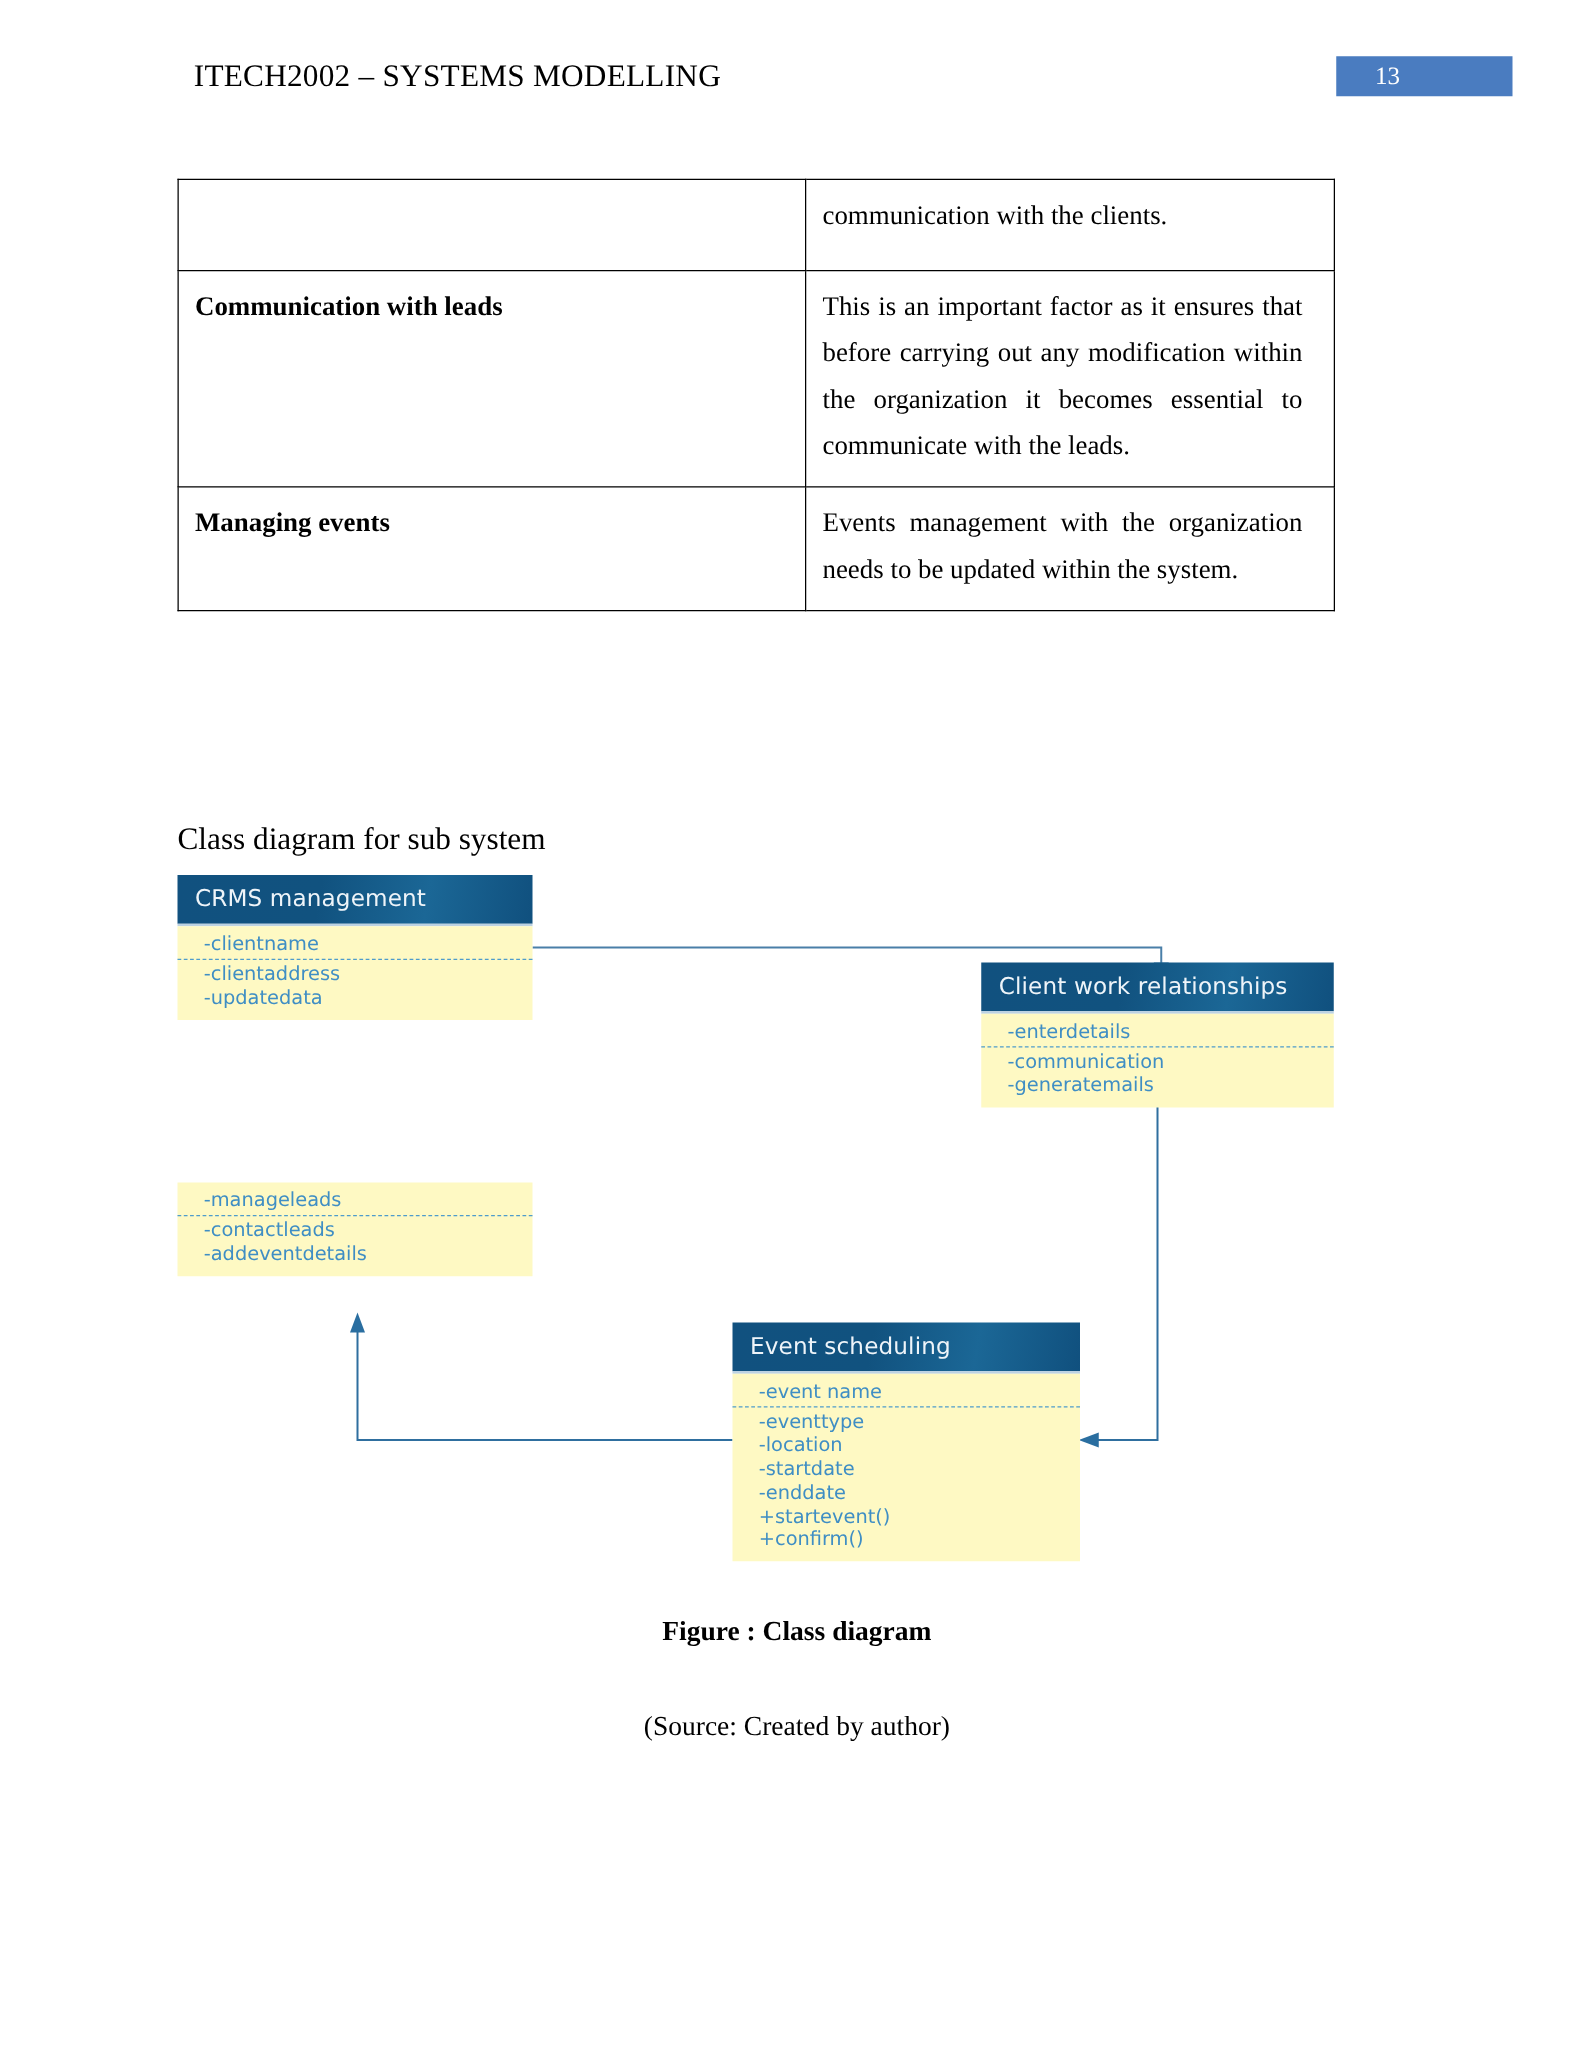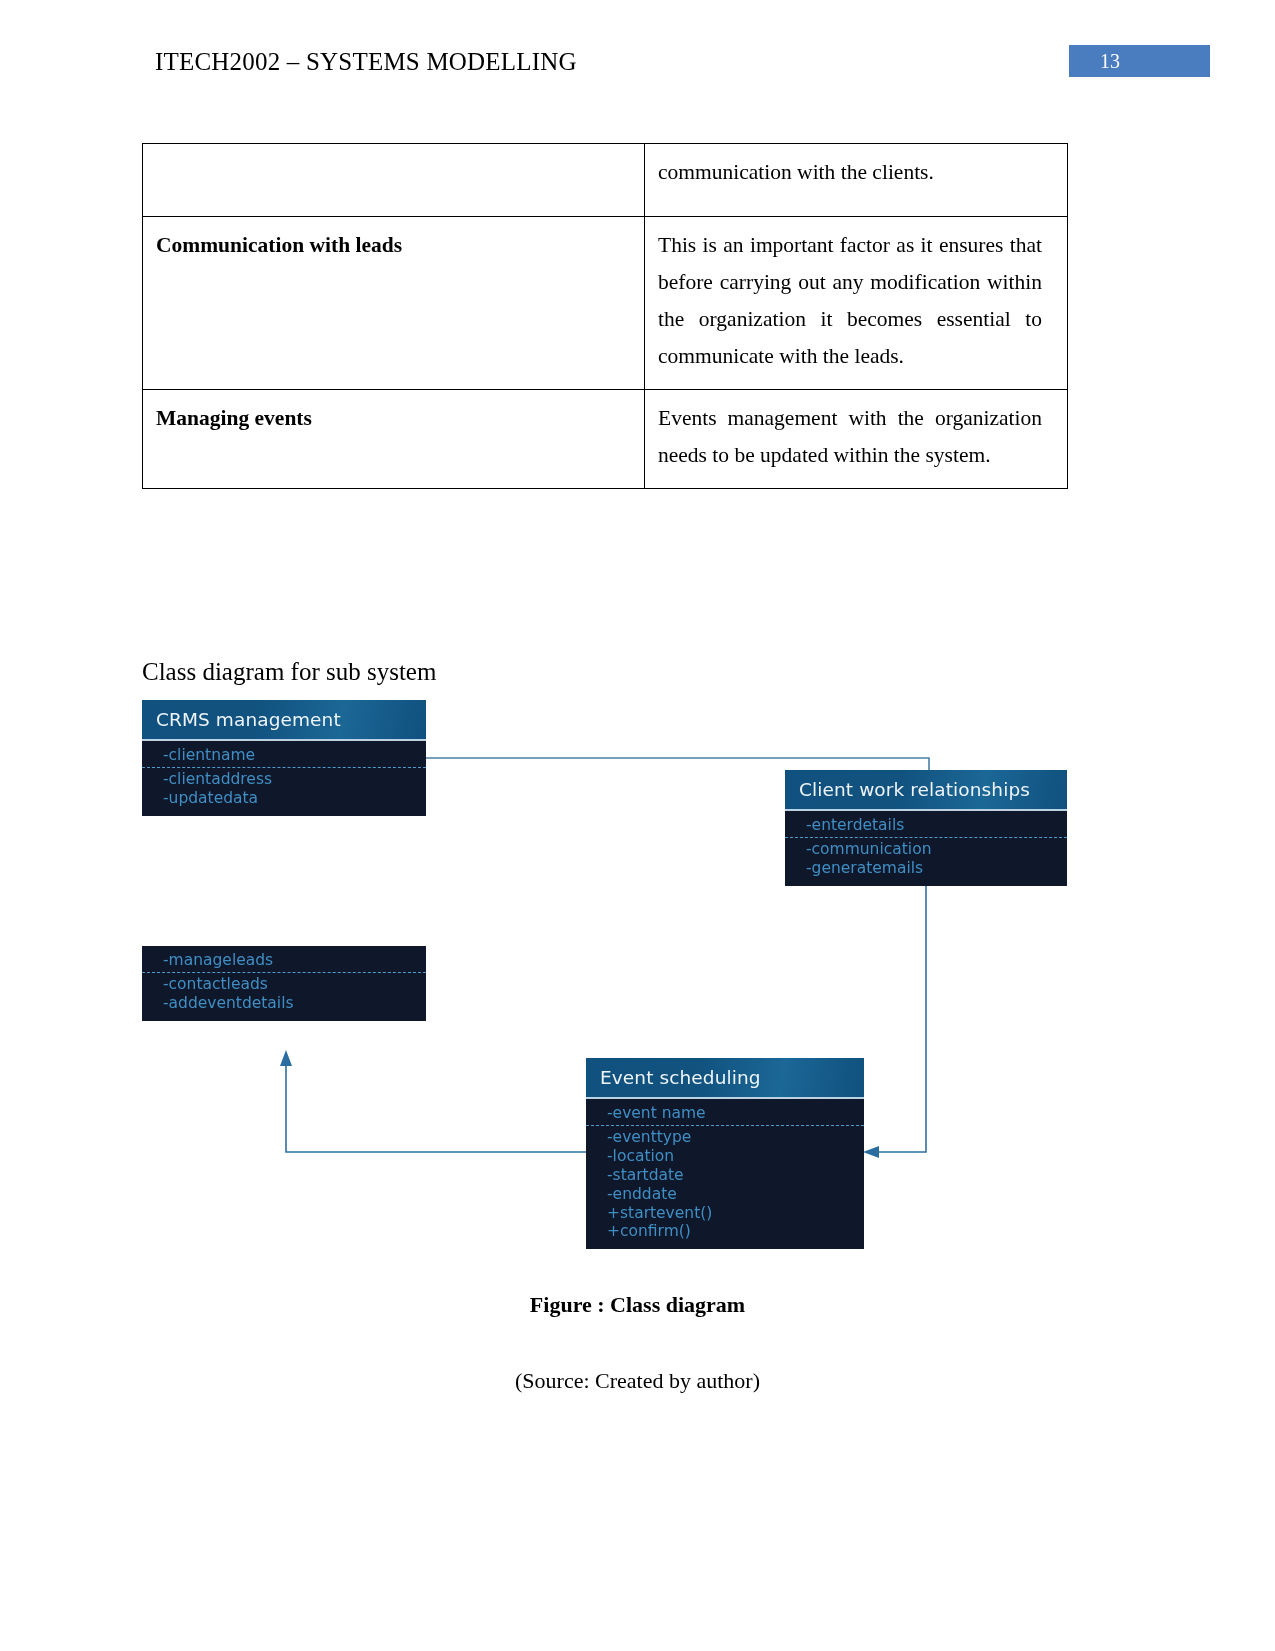--- a/index.html
+++ b/index.html
@@ -97,21 +97,21 @@
   .class-header {
     background: linear-gradient(100deg, #11517f 0%, #11527f 40%, #1b6796 70%, #10507e 100%);
     color: #eef4f9;
     font-size: 18.5px;
     padding: 9px 0 9px 14px;
     box-sizing: border-box;
     letter-spacing: 0.1px;
     border-bottom: 2px solid #bcd2e2;
   }
   .class-body {
-    background: #0f172a;
+    background: #fef9c3;
     padding: 5px 0 8px 0;
     box-sizing: border-box;
   }
   .attr {
     color: #3f8ec4;
     font-size: 15.5px;
     line-height: 1.22;
     padding-left: 21px;
     white-space: nowrap;
   }

